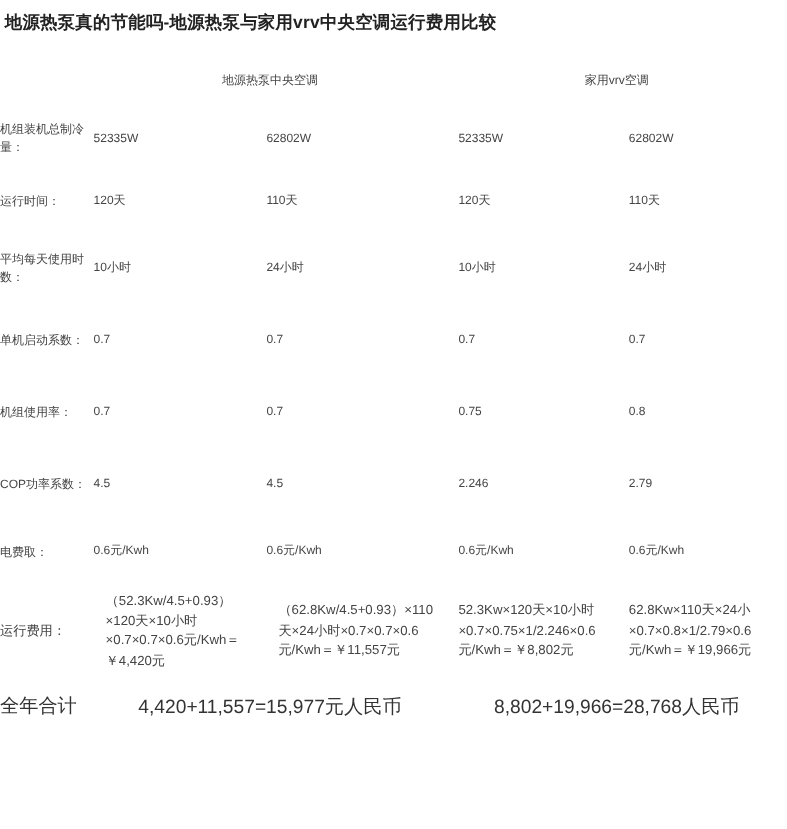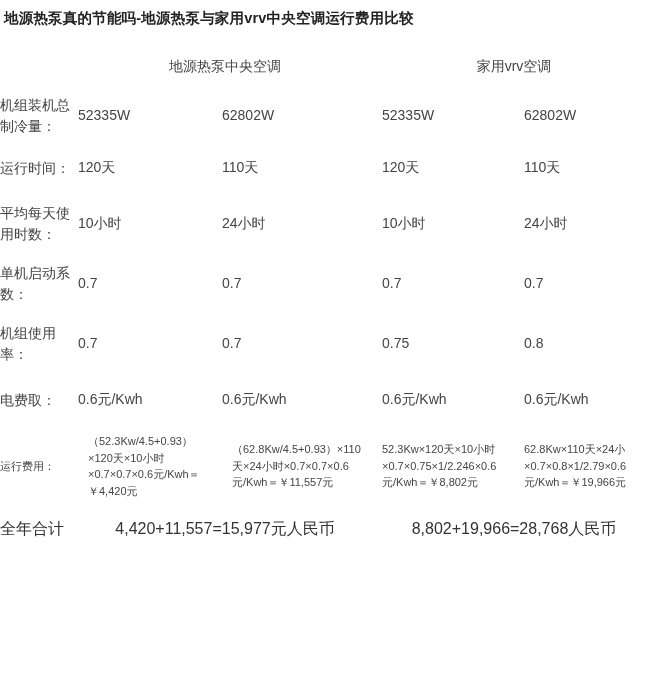--- a/index.html
+++ b/index.html
@@ -30,21 +30,21 @@
   }
   table.comp {
     width: 656px;
     border-collapse: collapse;
     table-layout: fixed;
     margin-top: 16px;
   }
   table.comp td, table.comp th {
     vertical-align: middle;
     font-weight: normal;
-    font-size: 14px;
+    font-size: 10px;
     color: #444444;
     padding: 0;
     border: none;
   }
   .col-label { width: 78px; }
   .col-a { width: 144px; }
   .col-b { width: 150px; }
   .col-c { width: 142px; }
   .col-d { width: 142px; }
 
@@ -164,20 +164,27 @@
       </tr>
 
       <tr class="data-tall">
         <td class="lbl">机组使用率：</td>
         <td class="val">0.7</td>
         <td class="val">0.7</td>
         <td class="val c">0.75</td>
         <td class="val c">0.8</td>
       </tr>
 
+      <tr class="data-tall">
+        <td class="lbl">COP功率系数：</td>
+        <td class="val">4.5</td>
+        <td class="val">4.5</td>
+        <td class="val c">2.246</td>
+        <td class="val c">2.79</td>
+      </tr>
 
       <tr class="data">
         <td class="lbl">电费取：</td>
         <td class="val">0.6元/Kwh</td>
         <td class="val">0.6元/Kwh</td>
         <td class="val c">0.6元/Kwh</td>
         <td class="val c">0.6元/Kwh</td>
       </tr>
 
       <tr class="cost">

